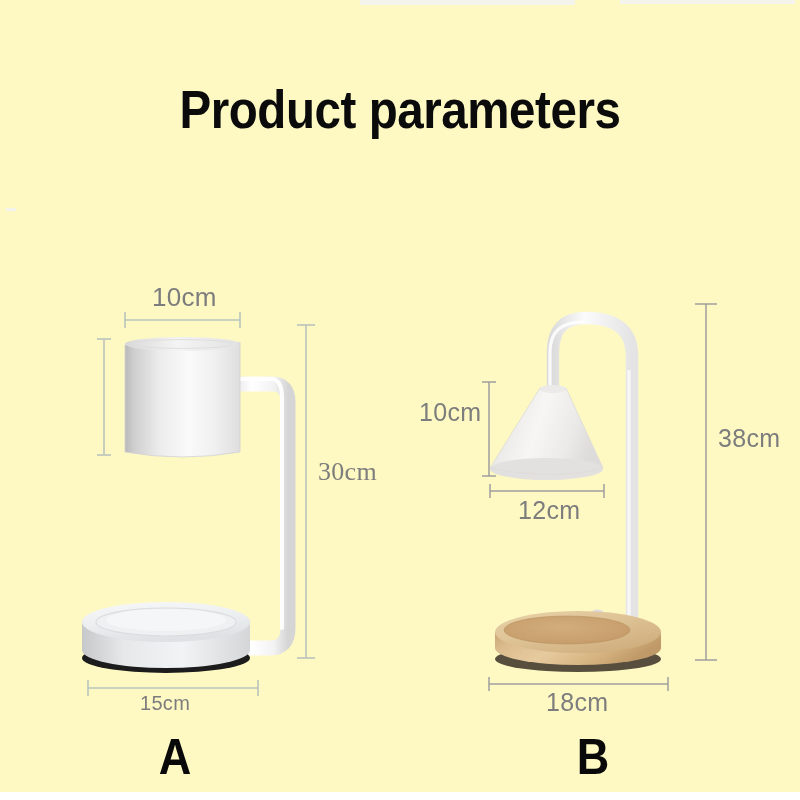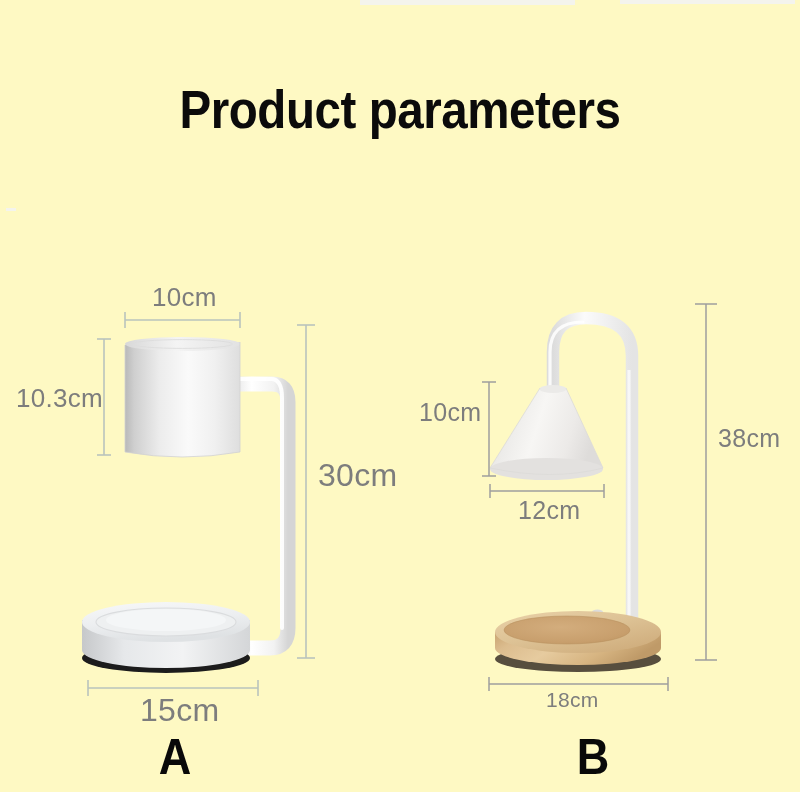--- a/index.html
+++ b/index.html
@@ -153,23 +153,22 @@
       <line x1="297" y1="325" x2="315" y2="325"></line>
       <line x1="297" y1="658" x2="315" y2="658"></line>
 
       <line x1="88" y1="688" x2="258" y2="688"></line>
       <line x1="88" y1="680" x2="88" y2="696"></line>
       <line x1="258" y1="680" x2="258" y2="696"></line>
     </g>
   </svg>
 
   <div class="dim-label" style="left:152px; top:282px; font-size:26px;">10cm</div>
-  <div class="dim-label" style="left:16px; top:383px; font-size:26px;">10.3cm</div>
-  <div class="dim-label" style="left:318px; top:457px; font-size:32px;">30cm</div>
-  <div class="dim-label" style="left:140px; top:692px; font-size:32px;">15cm</div>
+  <div class="dim-label" style="left:318px; top:457px; font-size:26px;font-family:Liberation Serif, serif;">30cm</div>
+  <div class="dim-label" style="left:140px; top:692px; font-size:20px;">15cm</div>
 
   <svg class="lamp-svg" viewBox="0 0 800 800" xmlns="http://www.w3.org/2000/svg">
     <defs>
       <linearGradient id="coneGrad" x1="0" y1="0" x2="1" y2="0.25">
         <stop offset="0%" stop-color="#d5d4d2"></stop>
         <stop offset="20%" stop-color="#e9e8e6"></stop>
         <stop offset="50%" stop-color="#f7f6f4"></stop>
         <stop offset="80%" stop-color="#eceae8"></stop>
         <stop offset="100%" stop-color="#dedcda"></stop>
       </linearGradient>
@@ -245,18 +244,18 @@
 
       <line x1="489" y1="684" x2="668" y2="684"></line>
       <line x1="489" y1="677" x2="489" y2="691"></line>
       <line x1="668" y1="677" x2="668" y2="691"></line>
     </g>
   </svg>
 
   <div class="dim-label" style="left:419px; top:398px; font-size:25px;">10cm</div>
   <div class="dim-label" style="left:518px; top:496px; font-size:25px;text-align:center;">12cm</div>
   <div class="dim-label" style="left:718px; top:424px; font-size:25px;">38cm</div>
-  <div class="dim-label" style="left:546px; top:688px; font-size:21px;">18cm</div>
+  <div class="dim-label" style="left:546px; top:688px; font-size:25px;">18cm</div>
 
   <div class="variant-letter" style="left:145px; top:728px; width:60px;">A</div>
   <div class="variant-letter" style="left:563px; top:728px; width:60px;">B</div>
 
 </div>
 
 </body></html>

